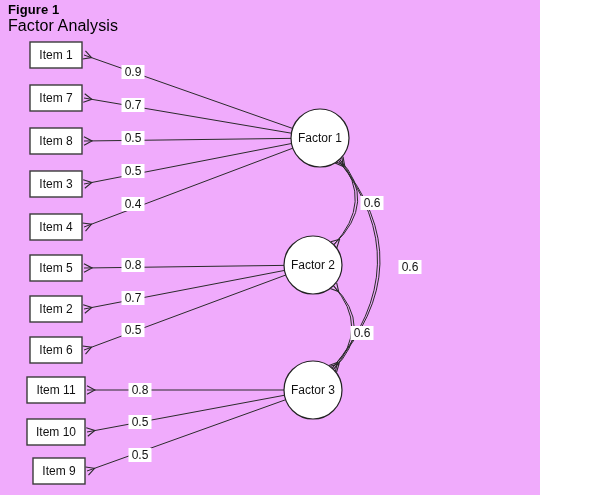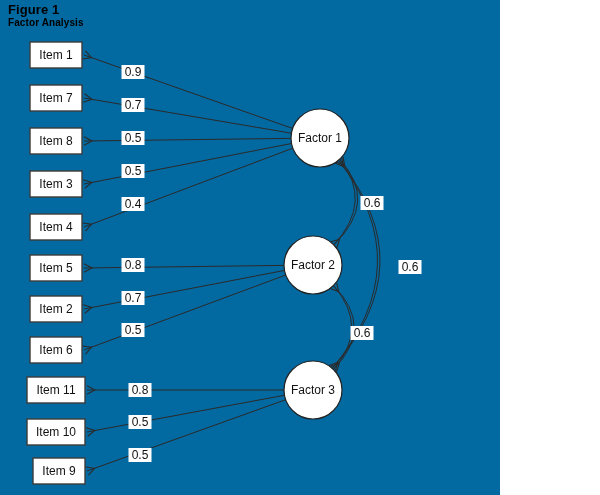--- a/index.html
+++ b/index.html
@@ -9,40 +9,40 @@
   }
   body {
     width: 600px;
     height: 495px;
     overflow: hidden;
     font-family: "Liberation Sans", sans-serif;
     color: #000000;
   }
   #figure-root {
     position: relative;
-    width: 500px;
+    width: 540px;
     height: 495px;
-    background: #0369a1;
+    background: #f0abfc;
   }
   #caption-block {
     position: absolute;
     left: 8px;
     top: 2px;
     line-height: 1.18;
     user-select: none;
   }
   #caption-block .fig-num {
     font-size: 13px;
     font-weight: bold;
     letter-spacing: 0.1px;
     display: block;
   }
   #caption-block .fig-title {
-    font-size: 10px;
-    font-weight: bold;
+    font-size: 16px;
+    font-weight: normal;
     letter-spacing: 0.1px;
     display: block;
   }
   #diagram-svg {
     position: absolute;
     left: 0;
     top: 0;
     width: 600px;
     height: 495px;
     display: block;

